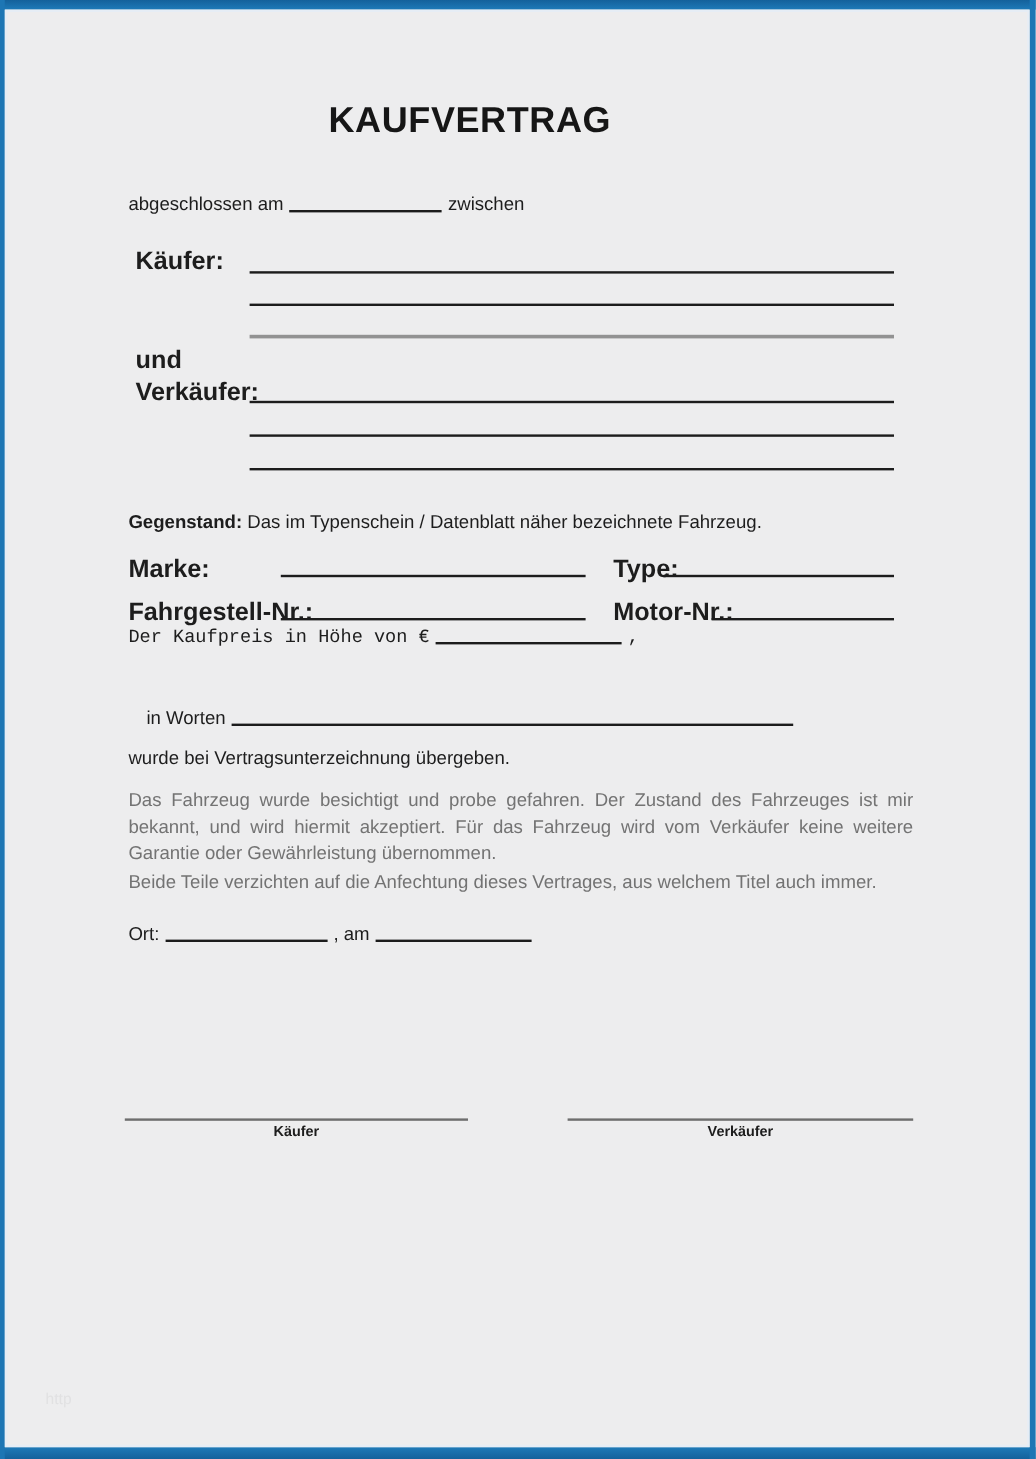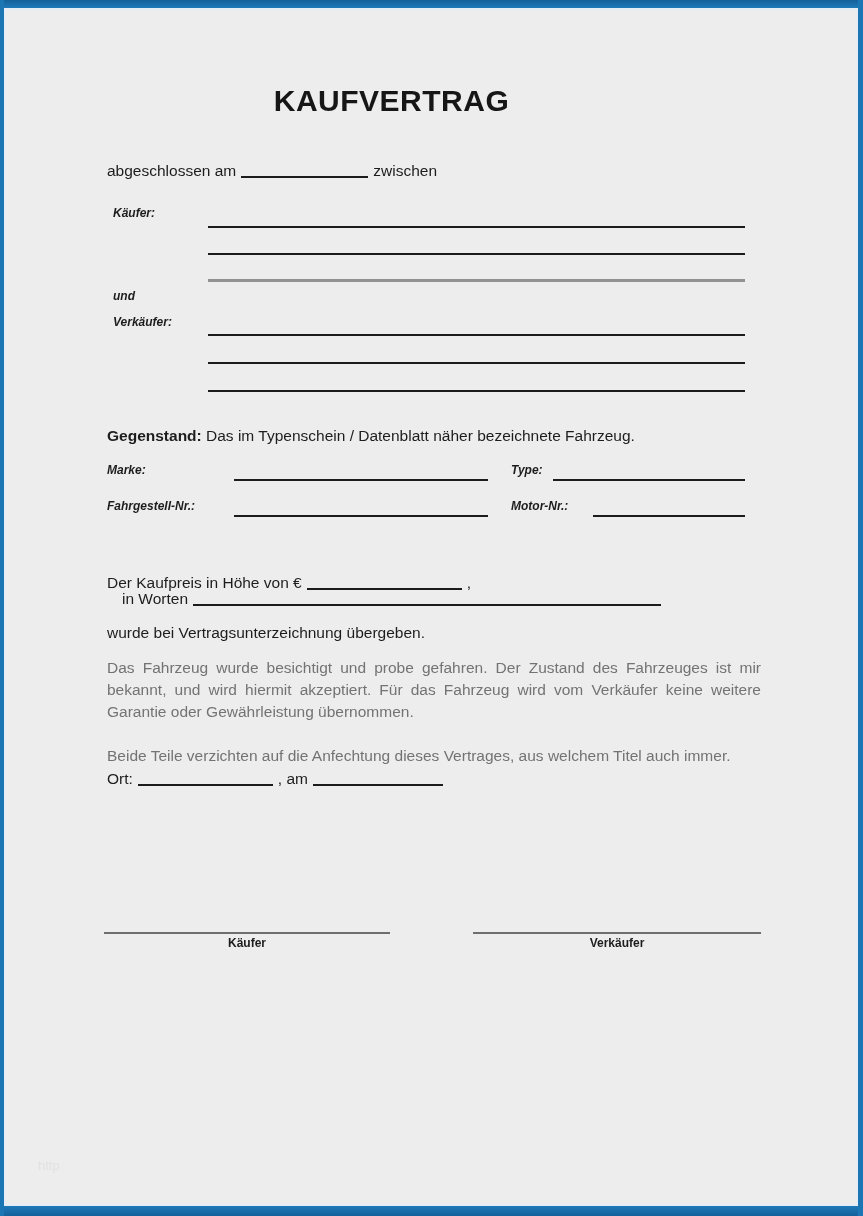--- a/index.html
+++ b/index.html
@@ -16,21 +16,21 @@
   .frame-right{position:absolute;right:0;top:0;width:5px;height:1216px;background:#1d76b4;}
   .frame-inner{position:absolute;left:4px;right:5px;top:8px;bottom:10px;border:2px solid #e6edf5;pointer-events:none;}
 
   .abs{position:absolute;}
   .title{
     position:absolute;left:0;top:84px;width:783px;margin:0;
     text-align:center;font-size:30px;font-weight:bold;letter-spacing:.5px;color:#161616;
   }
   .text{font-size:15.5px;white-space:nowrap;}
   .bold{font-weight:bold;}
-  .label{font-size:12px;font-weight:bold;white-space:nowrap;font-style:italic;}
+  .label{font-size:21px;font-weight:bold;white-space:nowrap;}
 
   
   .blank{display:inline-block;border-bottom:2px solid #1c1c1c;height:13px;margin:0 5px -2px 5px;}
   .w127{width:127px;} .w155{width:155px;} .w468{width:468px;} .w135{width:135px;} .w130{width:130px;}
 
   
   .rule{position:absolute;height:0;border-bottom:2px solid #1c1c1c;}
   .rule.gray{border-bottom:3px solid #929292;}
   .rule.sig{border-bottom:2px solid #6e6e6e;}
 
@@ -50,28 +50,28 @@
   .subject{left:107px;top:427px;}
   .marke-label{left:107px;top:463px;}
   .type-label{left:511px;top:463px;}
   .r-marke{left:234px;top:479px;width:254px;}
   .r-type{left:553px;top:479px;width:192px;}
   .fahrgestell-label{left:107px;top:499px;}
   .motor-label{left:511px;top:499px;}
   .r-fahrgestell{left:234px;top:515px;width:254px;}
   .r-motor{left:593px;top:515px;width:152px;}
 
-  .price-row{left:107px;top:574px;}
+  .price-row{left:107px;top:522px;font-family:Liberation Mono, monospace;}
   .inwords-row{left:122px;top:590px;}
   .handover-row{left:107px;top:624px;}
 
   .para{position:absolute;left:107px;width:654px;font-size:15.5px;line-height:22px;
         text-align:justify;text-align-last:left;color:#737373;}
   .para1{top:657px;}
-  .para2{top:745px;white-space:nowrap;text-align:left;}
+  .para2{top:725px;white-space:nowrap;text-align:left;}
   .ort-row{left:107px;top:770px;}
 
   .r-sig-buyer{left:104px;top:932px;width:286px;}
   .r-sig-seller{left:473px;top:932px;width:288px;}
   .sig-label{position:absolute;top:936px;font-size:12px;font-weight:bold;text-align:center;}
   .sig-buyer-label{left:104px;width:286px;}
   .sig-seller-label{left:473px;width:288px;}
 
   .watermark{left:38px;top:1158px;font-size:13px;color:#e1e1e2;}
 </style>

